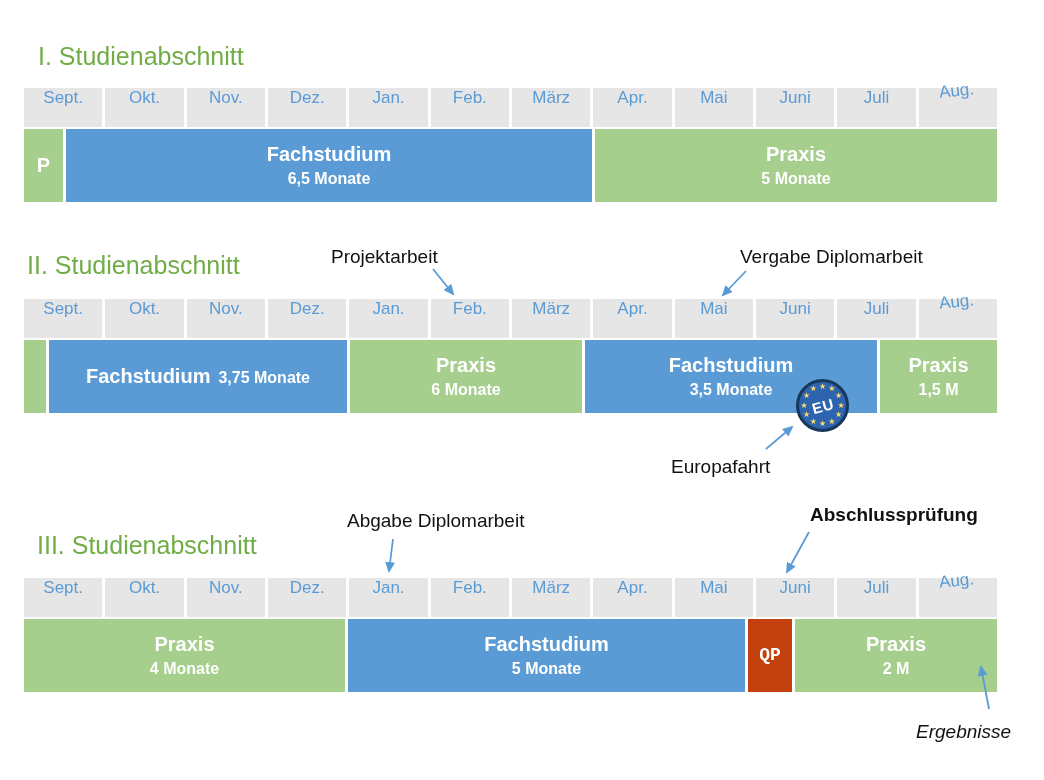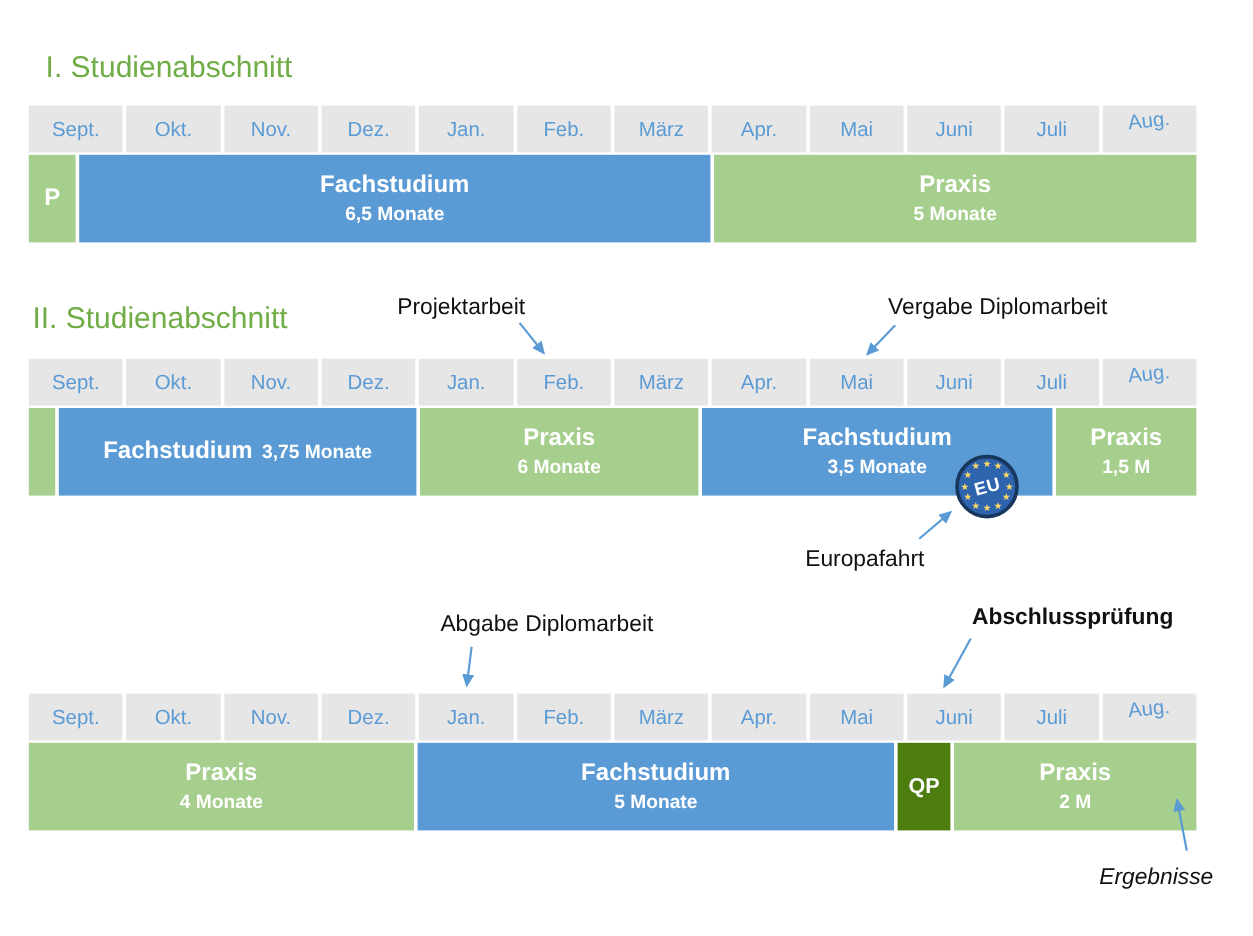--- a/index.html
+++ b/index.html
@@ -9,33 +9,33 @@
   .canvas { position:relative; width:1044px; height:780px; background:#ffffff; overflow:hidden; }
 
   .sec-title { position:absolute; font-size:25px; color:#70AD47; white-space:nowrap; }
 
   .months {
     position:absolute; left:24px; width:973px; height:39px;
     display:grid; grid-template-columns:repeat(12, 1fr); gap:3px;
   }
   .mcell {
     background:#E7E6E6; color:#5B9BD5; font-size:17px;
-    display:flex; align-items:center; justify-content:center; overflow:visible;
+    display:flex; justify-content:center; overflow:visible;
   }
   .mcell span { display:inline-block; }
   .mcell.tilt span { transform:translateY(-7px) rotate(-6deg); }
 
   .bars { position:absolute; left:24px; width:973px; height:73px; display:flex; gap:3px; }
   .seg {
     height:100%; display:flex; flex-direction:column; align-items:center; justify-content:center;
     color:#ffffff; font-weight:bold; line-height:1.35; flex-shrink:0;
   }
   .seg.fachstudium { background:#5B9BD5; }
   .seg.praxis { background:#A6CE8C; }
-  .seg.qp { background:#4d7c0f; }
+  .seg.qp { background:#c2410c;font-family:Liberation Mono, monospace; }
   .seg .big { font-size:20px; }
   .seg .small { font-size:16px; }
   .seg .inline-label { display:flex; align-items:baseline; gap:8px; }
   .seg.qp .big { font-size:18px; }
 
   .annot { position:absolute; font-size:19px; color:#111111; white-space:nowrap; }
   .annot.bold { font-weight:bold; }
 
   .arrows { position:absolute; left:0; top:0; pointer-events:none; }
 
@@ -166,20 +166,21 @@
       <div class="seg fachstudium" style="width: 292px;">
         <span class="big">Fachstudium</span>
         <span class="small">3,5 Monate</span>
       </div>
       <div class="seg praxis" style="width: 117px;">
         <span class="big">Praxis</span>
         <span class="small">1,5 M</span>
       </div>
     </div>
 
+  <div class="sec-title" style="left:37px; top:531px;">III. Studienabschnitt</div>
   <div class="months" style="top:578px;">
       <div class="mcell">
         <span>Sept.</span>
       </div>
       <div class="mcell">
         <span>Okt.</span>
       </div>
       <div class="mcell">
         <span>Nov.</span>
       </div>
@@ -225,21 +226,21 @@
       </div>
       <div class="seg praxis" style="width: 202px;">
         <span class="big">Praxis</span>
         <span class="small">2 M</span>
       </div>
     </div>
 
   <div class="annot" style="left:331px; top:246px;">Projektarbeit</div>
   <div class="annot" style="left:740px; top:246px;">Vergabe Diplomarbeit</div>
   <div class="annot" style="left:671px; top:456px;">Europafahrt</div>
-  <div class="annot" style="left:347px; top:510px;margin-left:20px;">Abgabe Diplomarbeit</div>
+  <div class="annot" style="left:347px; top:510px;">Abgabe Diplomarbeit</div>
   <div class="annot bold" style="left:810px; top:504px;text-align:center;">Abschlussprüfung</div>
   <div class="annot" style="left:916px; top:721px;font-style:italic;">Ergebnisse</div>
 
   <div class="eu-badge">
     <span class="eu-label">EU</span>
   <span class="star">
         <i style="left: 0px; top: -18.5px;">★</i>
       </span>
       <span class="star">
         <i style="left: 9.25px; top: -16.0215px;">★</i>

